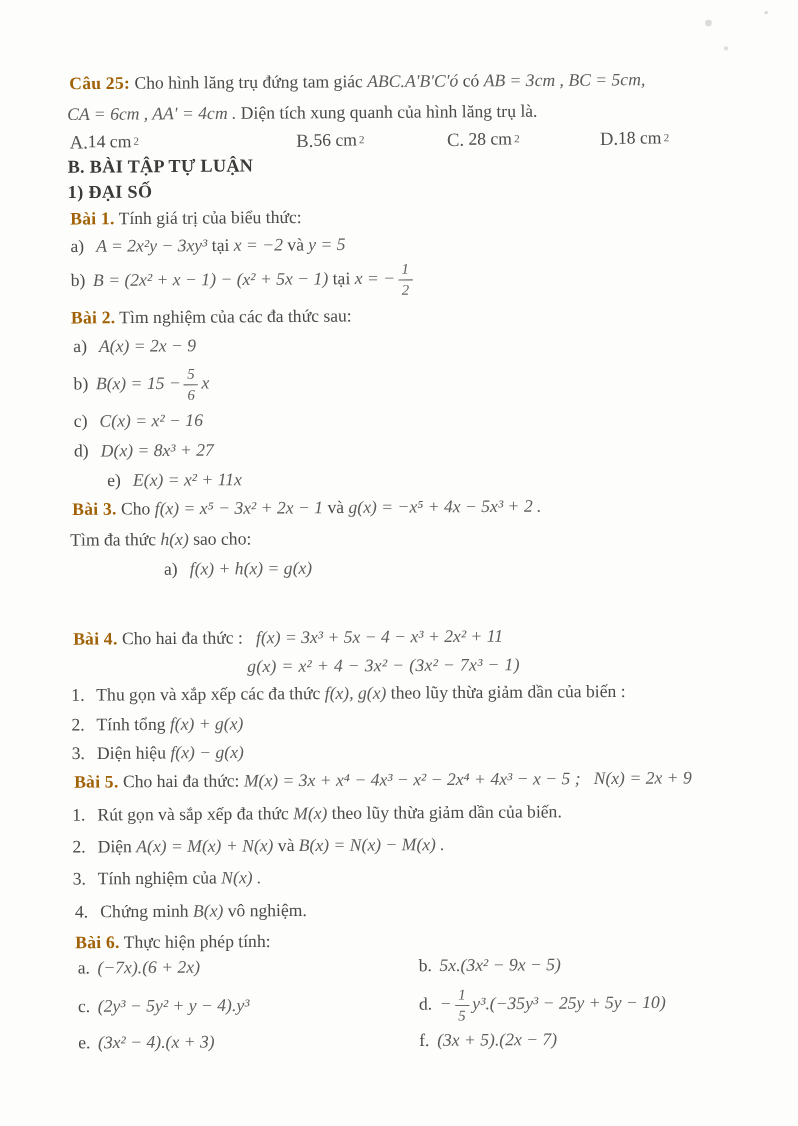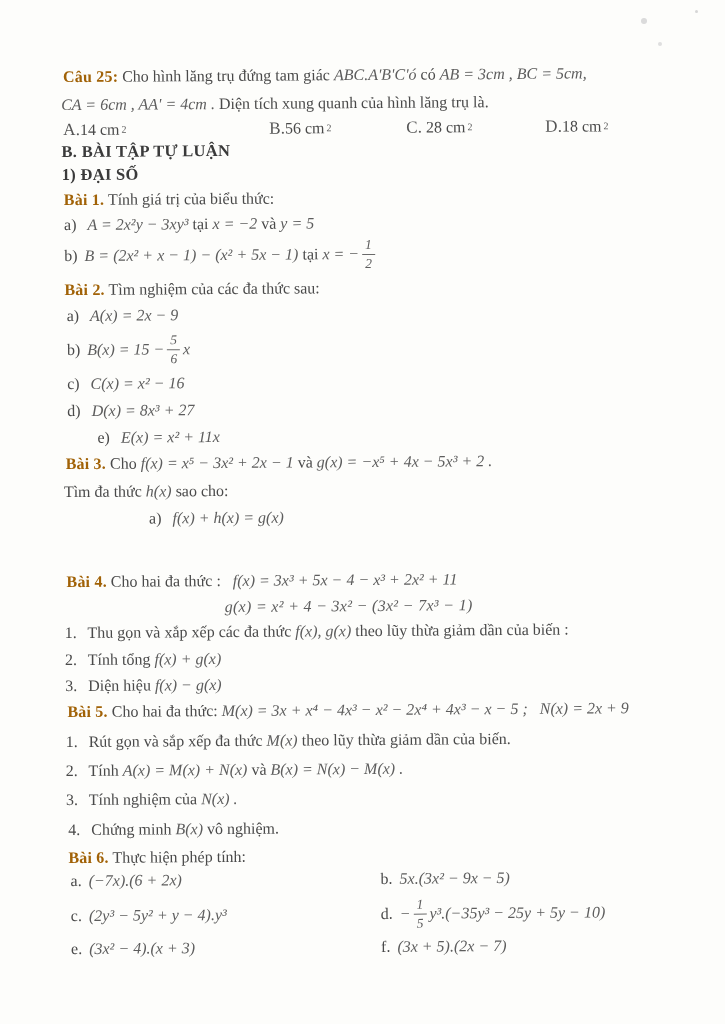--- a/index.html
+++ b/index.html
@@ -210,21 +210,21 @@
       <span class="m">N(x) = 2x + 9</span>
     </div>
     <div class="row" style="left:64px;top:729px;">
       <span class="marker">1.</span>
       <span class="t">Rút gọn và sắp xếp đa thức</span>
       <span class="m">M(x)</span>
       <span class="t">theo lũy thừa giảm dần của biến.</span>
     </div>
     <div class="row" style="left:64px;top:758px;">
       <span class="marker">2.</span>
-      <span class="t">Tính</span>
+      <span class="t">Diện</span>
       <span class="m">A(x) = M(x) + N(x)</span>
       <span class="t">và</span>
       <span class="m">B(x) = N(x) − M(x) .</span>
     </div>
     <div class="row" style="left:64px;top:787px;">
       <span class="marker">3.</span>
       <span class="t">Tính nghiệm của</span>
       <span class="m">N(x) .</span>
     </div>
     <div class="row" style="left:66px;top:817px;">

